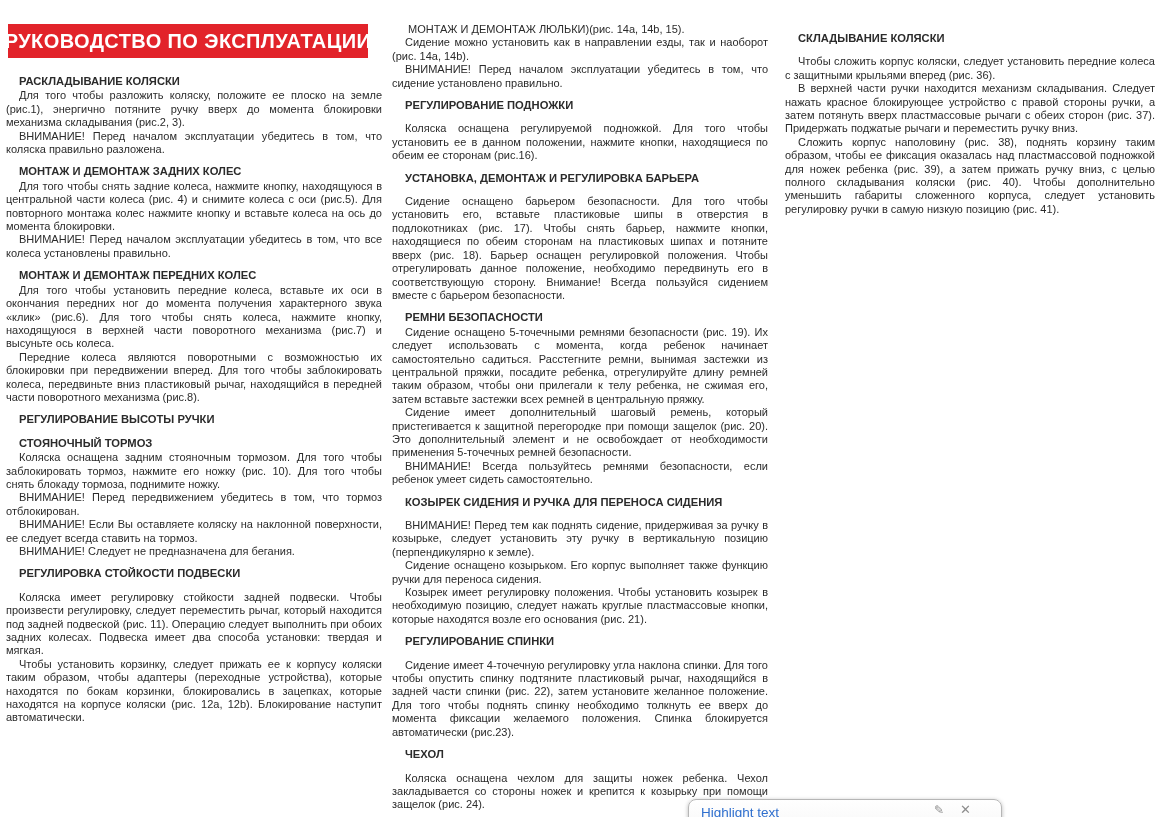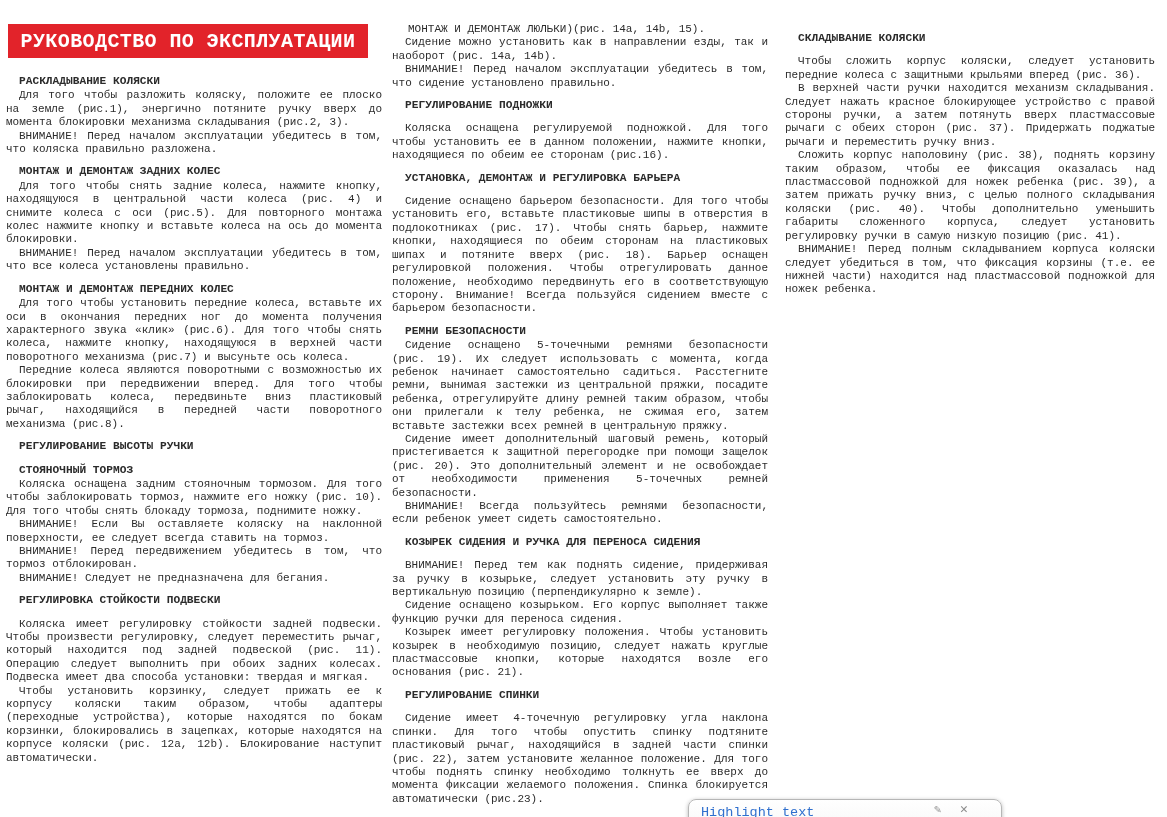--- a/index.html
+++ b/index.html
@@ -4,21 +4,21 @@
 <style>
   html, body { margin:0; padding:0; }
   body {
     width:1167px; height:817px;
     background:#ffffff;
     overflow:hidden;
     position:relative;
     font-family:"Liberation Sans", sans-serif;
     color:var(--text, #2b2b2b);
   }
-  .page { position:absolute; inset:0;font-family:Liberation Mono, monospace; }
+  .page { position:absolute; inset:0; }
   .col { position:absolute; top:0; }
   #colA { left:6px;  width:376px; }
   #colB { left:392px; width:376px; }
   #colC { left:785px; width:370px; }
 
   .banner {
     margin:24px 6px 0 2px;
     width:360px; height:34px;
     background:var(--banner_red, #e2232a);
     display:flex; align-items:center; justify-content:center;
@@ -92,22 +92,22 @@
         <p class="para">ВНИМАНИЕ! Перед началом эксплуатации убедитесь в том, что коляска правильно разложена.</p>
         <h3 class="hd">МОНТАЖ И ДЕМОНТАЖ ЗАДНИХ КОЛЕС</h3>
         <p class="para">Для того чтобы снять задние колеса, нажмите кнопку, находящуюся в центральной части колеса (рис. 4) и снимите колеса с оси (рис.5). Для повторного монтажа колес нажмите кнопку и вставьте колеса на ось до момента блокировки.</p>
         <p class="para">ВНИМАНИЕ! Перед началом эксплуатации убедитесь в том, что все колеса установлены правильно.</p>
         <h3 class="hd">МОНТАЖ И ДЕМОНТАЖ ПЕРЕДНИХ КОЛЕС</h3>
         <p class="para">Для того чтобы установить передние колеса, вставьте их оси в окончания передних ног до момента получения характерного звука «клик» (рис.6). Для того чтобы снять колеса, нажмите кнопку, находящуюся в верхней части поворотного механизма (рис.7) и высуньте ось колеса.</p>
         <p class="para">Передние колеса являются поворотными с возможностью их блокировки при передвижении вперед. Для того чтобы заблокировать колеса, передвиньте вниз пластиковый рычаг, находящийся в передней части поворотного механизма (рис.8).</p>
         <h3 class="hd gap-after">РЕГУЛИРОВАНИЕ ВЫСОТЫ РУЧКИ</h3>
         <h3 class="hd">СТОЯНОЧНЫЙ ТОРМОЗ</h3>
         <p class="para">Коляска оснащена задним стояночным тормозом. Для того чтобы заблокировать тормоз, нажмите его ножку (рис. 10). Для того чтобы снять блокаду тормоза, поднимите ножку.</p>
+        <p class="para">ВНИМАНИЕ! Перед передвижением убедитесь в том, что тормоз отблокирован.</p>
         <p class="para">ВНИМАНИЕ! Если Вы оставляете коляску на наклонной поверхности, ее следует всегда ставить на тормоз.</p>
-        <p class="para">ВНИМАНИЕ! Перед передвижением убедитесь в том, что тормоз отблокирован.</p>
         <p class="para">ВНИМАНИЕ! Следует не предназначена для бегания.</p>
         <h3 class="hd gap-after">РЕГУЛИРОВКА СТОЙКОСТИ ПОДВЕСКИ</h3>
         <p class="para">Коляска имеет регулировку стойкости задней подвески. Чтобы произвести регулировку, следует переместить рычаг, который находится под задней подвеской (рис. 11). Операцию следует выполнить при обоих задних колесах. Подвеска имеет два способа установки: твердая и мягкая.</p>
         <p class="para">Чтобы установить корзинку, следует прижать ее к корпусу коляски таким образом, чтобы адаптеры (переходные устройства), которые находятся по бокам корзинки, блокировались в зацепках, которые находятся на корпусе коляски (рис. 12a, 12b). Блокирование наступит автоматически.</p>
       </div>
   </div>
 
   <div class="col" id="colB">
     <div class="blocks">
         <p class="para noindent">МОНТАЖ И ДЕМОНТАЖ ЛЮЛЬКИ)(рис. 14a, 14b, 15).</p>
@@ -131,21 +131,20 @@
         <p class="para">Коляска оснащена чехлом для защиты ножек ребенка. Чехол закладывается со стороны ножек и крепится к козырьку при помощи защелок (рис. 24).</p>
       </div>
   </div>
 
   <div class="col" id="colC">
     <div class="blocks">
         <h3 class="hd gap-after">СКЛАДЫВАНИЕ КОЛЯСКИ</h3>
         <p class="para">Чтобы сложить корпус коляски, следует установить передние колеса с защитными крыльями вперед (рис. 36).</p>
         <p class="para">В верхней части ручки находится механизм складывания. Следует нажать красное блокирующее устройство с правой стороны ручки, а затем потянуть вверх пластмассовые рычаги с обеих сторон (рис. 37). Придержать поджатые рычаги и переместить ручку вниз.</p>
         <p class="para">Сложить корпус наполовину (рис. 38), поднять корзину таким образом, чтобы ее фиксация оказалась над пластмассовой подножкой для ножек ребенка (рис. 39), а затем прижать ручку вниз, с целью полного складывания коляски (рис. 40). Чтобы дополнительно уменьшить габариты сложенного корпуса, следует установить регулировку ручки в самую низкую позицию (рис. 41).</p>
-        <p class="para">ВНИМАНИЕ! Перед полным складыванием корпуса коляски следует убедиться в том, что фиксация корзины (т.е. ее нижней части) находится над пластмассовой подножкой для ножек ребенка.</p>
       </div>
   </div>
 
   <div class="popup">
     <span class="popup-link">Highlight text</span>
     <span class="popup-icon edit">✎</span>
     <span class="popup-icon close">✕</span>
   </div>
 
 </div>

